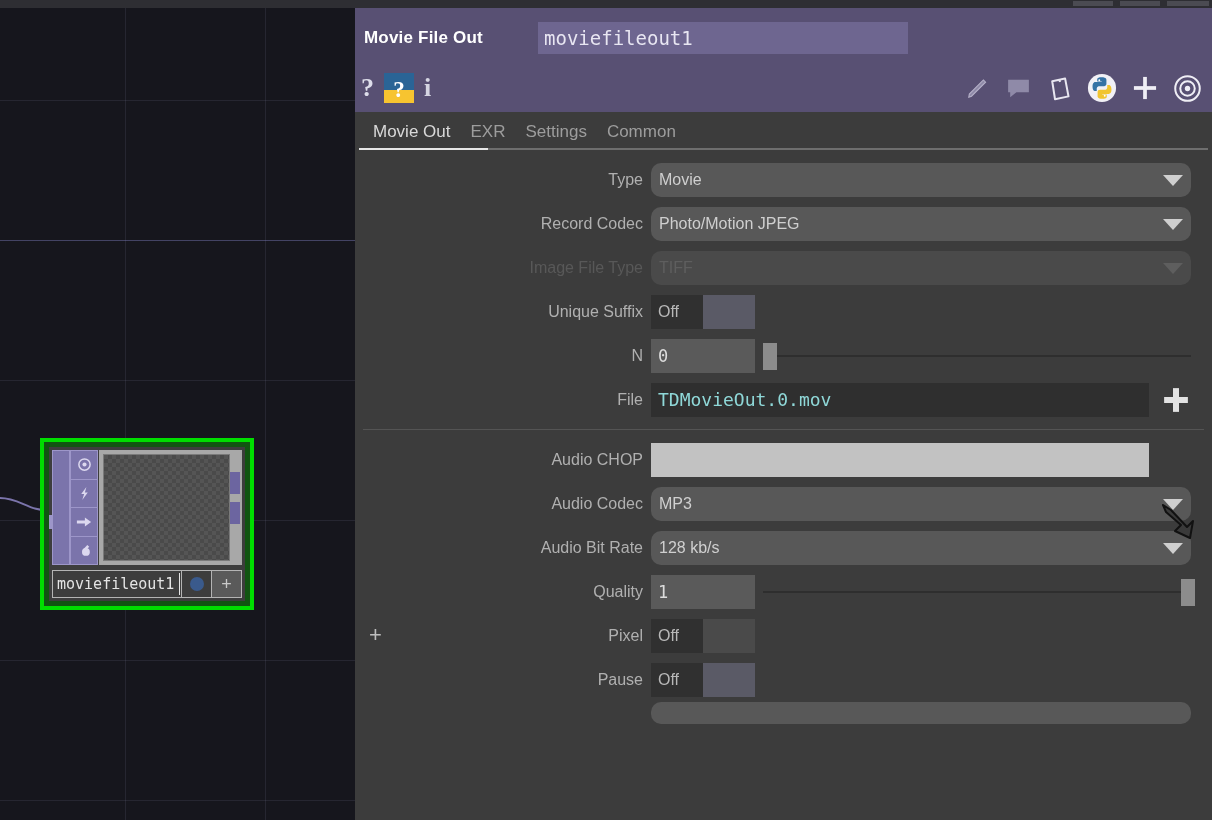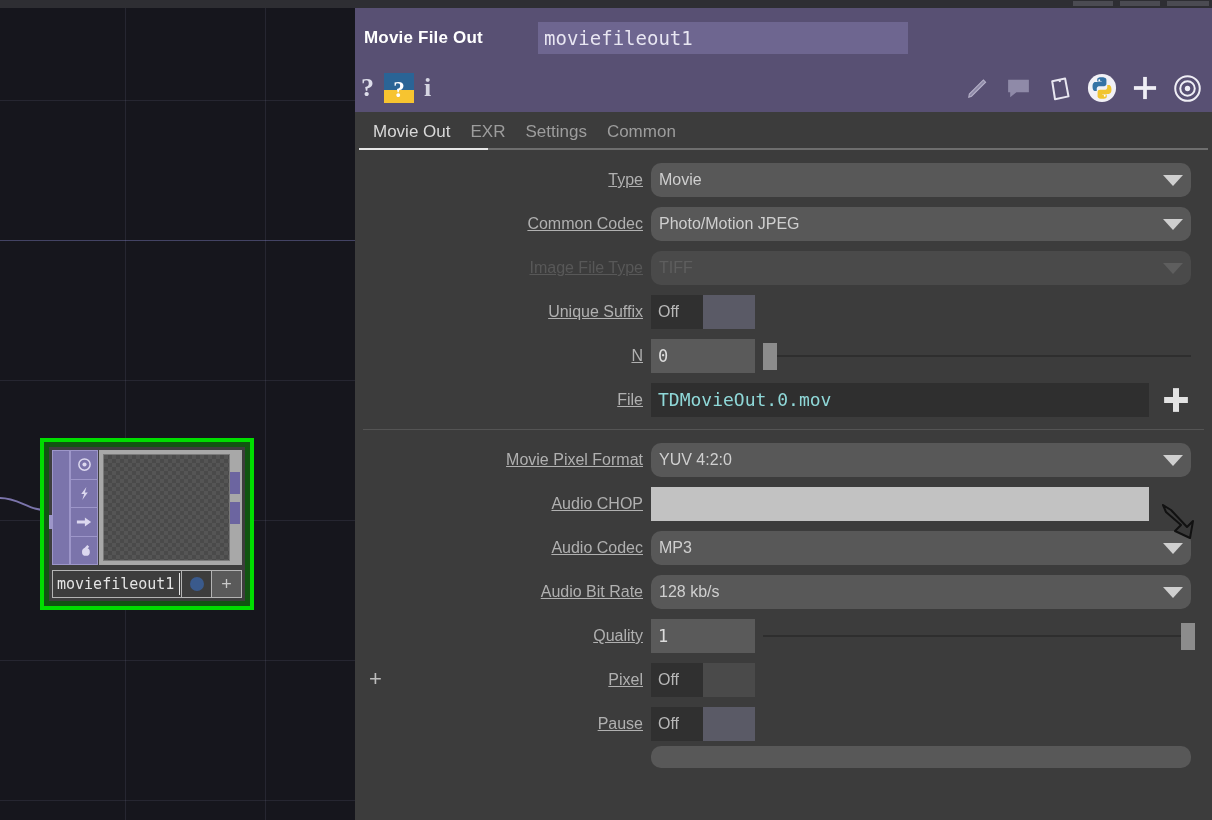--- a/index.html
+++ b/index.html
@@ -312,21 +312,20 @@
     position: relative;
   }
   .plabel {
     width: 296px;
     text-align: right;
     padding-right: 8px;
     color: #b0b0b0;
     font-size: 16px;
     white-space: nowrap;
     flex: none;
-    text-decoration: underline;
   }
   .prow.disabled .plabel { color: #585858; }
   .pfield { position: relative; }
 
   
   .pmenu {
     width: 540px; height: 34px;
     background: #585858;
     color: #cfcfcf;
     font-size: 16px;
@@ -594,21 +593,21 @@
         <div class="plabel">Type</div>
         <div class="pfield">
           <div class="pmenu">
             <span>Movie</span>
             <span class="caret"></span>
           </div>
         </div>
       </div>
 
       <div class="prow">
-        <div class="plabel">Common Codec</div>
+        <div class="plabel">Record Codec</div>
         <div class="pfield">
           <div class="pmenu">
             <span>Photo/Motion JPEG</span>
             <span class="caret"></span>
           </div>
         </div>
       </div>
 
       <div class="prow disabled">
         <div class="plabel">Image File Type</div>
@@ -649,29 +648,20 @@
           <div class="pstr">TDMovieOut.0.mov</div>
         </div>
         <svg class="pplus" width="30" height="30" viewBox="0 0 24 24" style="position:absolute;left:806px;top:7px;">
           <rect x="9.6" y="2.5" width="4.8" height="19" fill="#e3e3e3"></rect>
           <rect x="2.5" y="9.6" width="19" height="4.8" fill="#e3e3e3"></rect>
         </svg>
       </div>
 
       <div class="psep"></div>
 
-      <div class="prow">
-        <div class="plabel">Movie Pixel Format</div>
-        <div class="pfield">
-          <div class="pmenu">
-            <span>YUV 4:2:0</span>
-            <span class="caret"></span>
-          </div>
-        </div>
-      </div>
 
       <div class="prow">
         <div class="plabel">Audio CHOP</div>
         <div class="pfield">
           <div class="pactive"></div>
         </div>
       </div>
 
       <div class="prow">
         <div class="plabel">Audio Codec</div>

